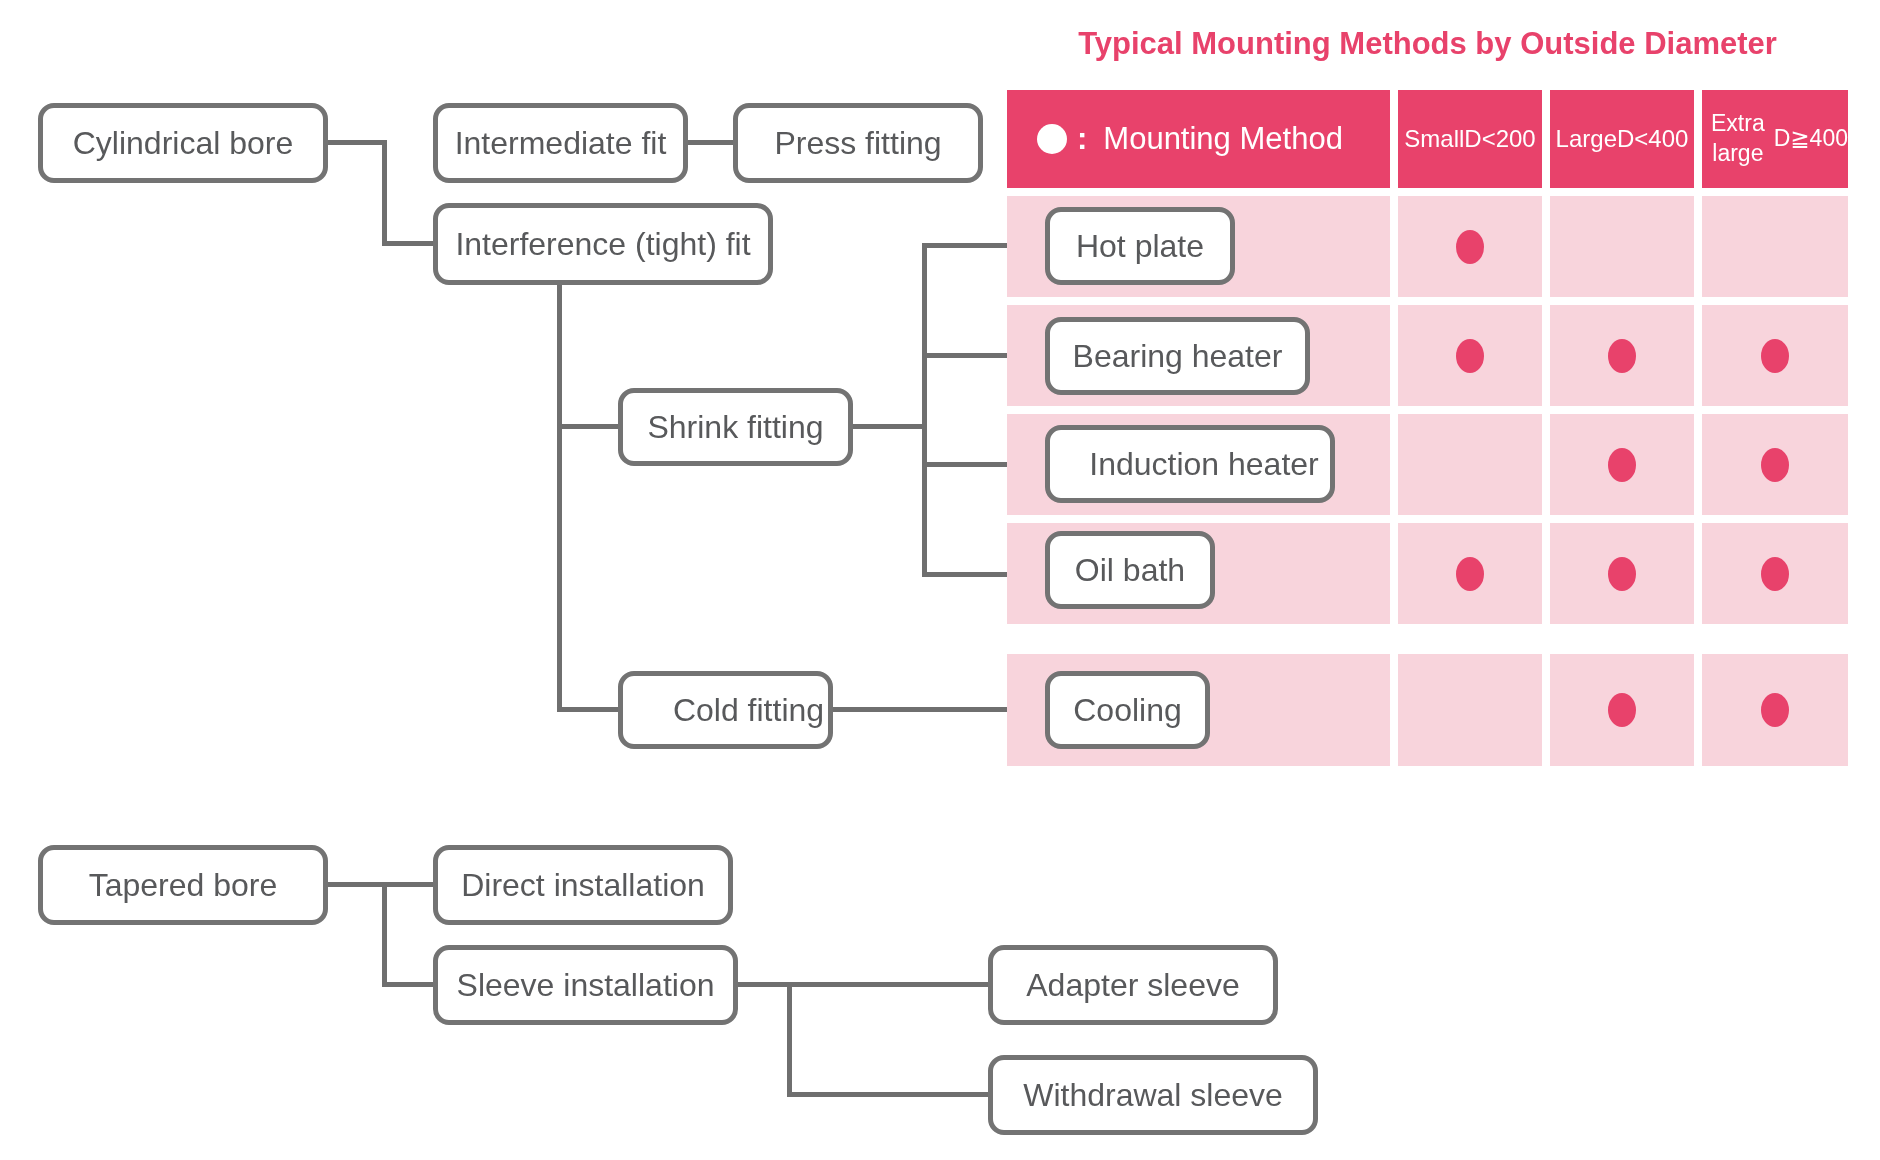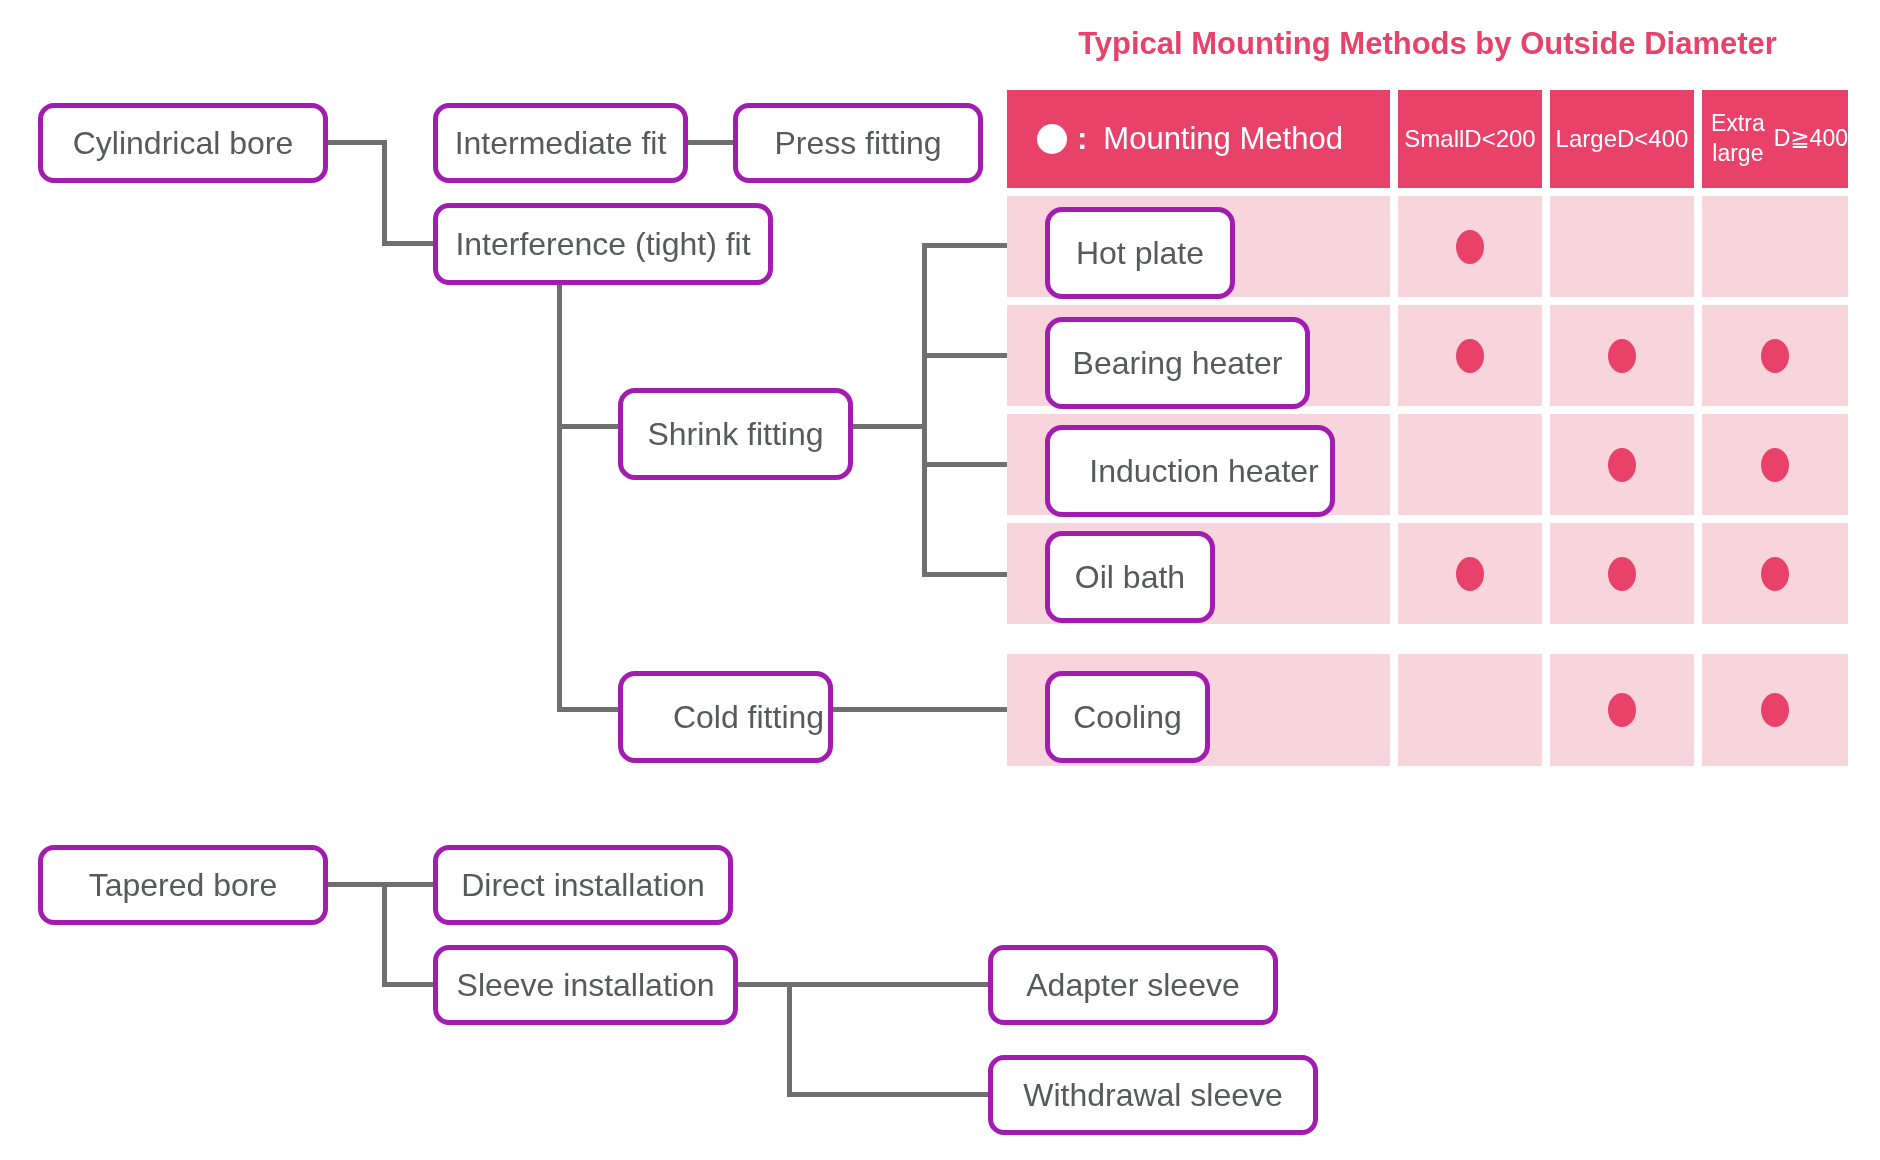--- a/index.html
+++ b/index.html
@@ -6,25 +6,25 @@
   .canvas{
     position:relative;width:1880px;height:1160px;background:#ffffff;overflow:hidden;
     font-family:"Liberation Sans","DejaVu Sans",sans-serif;
   }
   
   .hl{position:absolute;height:5px;background:#6f6f6f;}
   .vl{position:absolute;width:5px;background:#6f6f6f;}
   
   .node{
     position:absolute;height:80px;box-sizing:border-box;background:#ffffff;
-    border:5px solid #a21caf;border-radius:16px;
+    border:5px solid #737373;border-radius:16px;
     display:flex;align-items:center;justify-content:center;
     font-size:32px;color:#58595b;white-space:nowrap;z-index:3;
   }
-  .node.sm{height:92px;border-radius:17px;}
+  .node.sm{height:78px;}
   .node.tall{height:82px;}
   
   .title{
     position:absolute;left:1007px;top:26px;width:841px;text-align:center;
     font-size:31px;font-weight:700;color:#e8426b;white-space:nowrap;z-index:2;
   }
   .hcell{
     position:absolute;top:90px;height:98px;background:#e8426b;color:#ffffff;
     display:flex;align-items:center;justify-content:center;flex-direction:row;
     text-align:center;font-size:24px;line-height:1.3;z-index:1;box-sizing:border-box;

